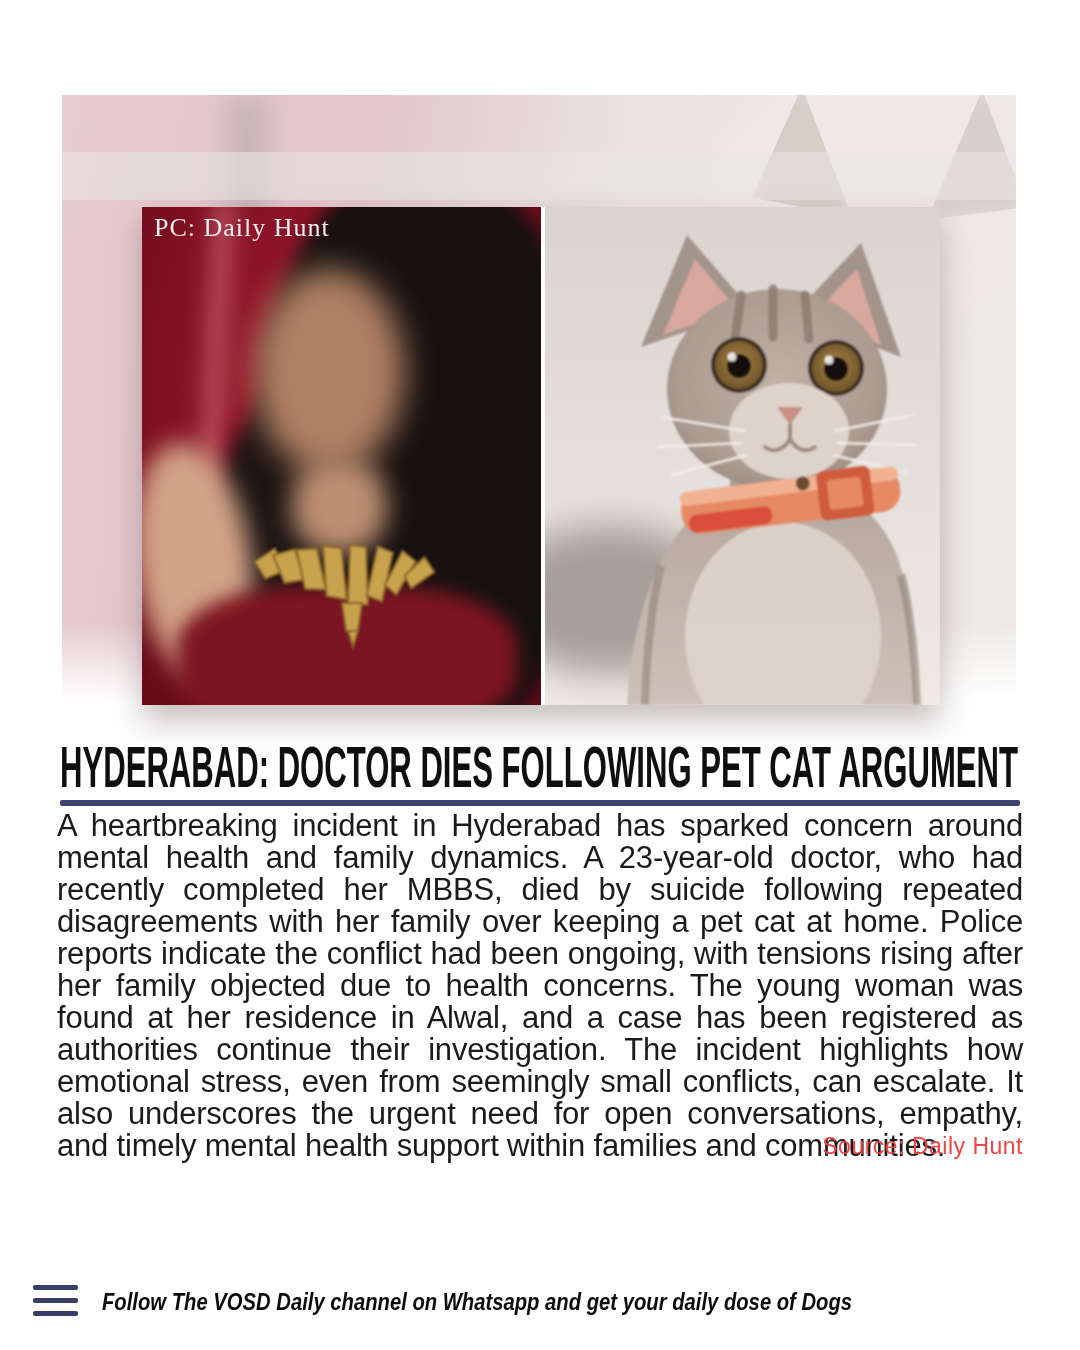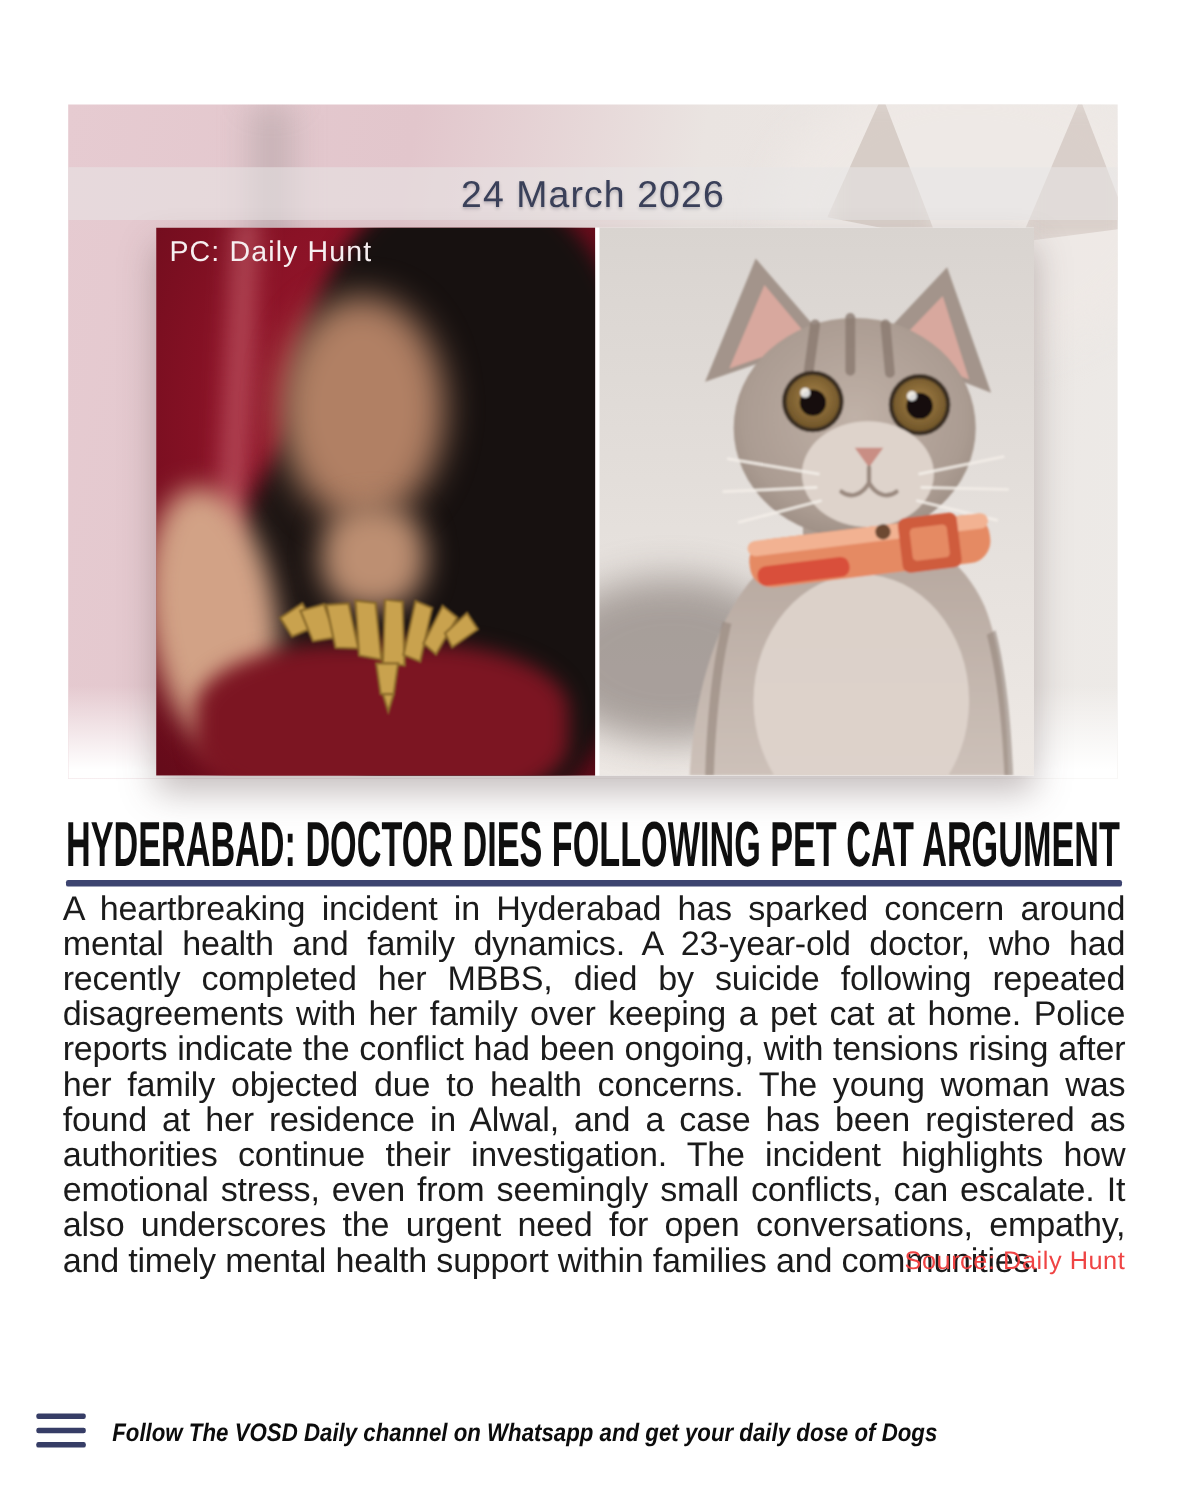--- a/index.html
+++ b/index.html
@@ -26,21 +26,21 @@
   
   .masthead{position:absolute;left:263px;top:88px;width:542px;height:62px;background:#ffffff;z-index:6;
     display:flex;align-items:center;justify-content:center;}
   .masthead .t{font-size:39px;font-weight:800;letter-spacing:.5px;color:#1f3d68;white-space:nowrap;}
   .masthead .t .accent{color:#4aa7e3;}
   .date-line{position:absolute;left:62px;top:158px;width:954px;text-align:center;z-index:5;
     font-size:34px;color:#3a4059;letter-spacing:1px;text-shadow:0 2px 3px rgba(40,40,60,.25);}
 
   
   .photos{position:absolute;left:142px;top:207px;width:798px;height:498px;display:flex;z-index:4;
-    background:#ffffff;box-shadow:0 16px 30px rgba(90,70,70,0.35);}
+    background:#ffffff;box-shadow:0 16px 30px rgba(90,70,70,0.35);font-family:Liberation Serif, serif;}
   .photo-left{position:relative;width:399px;height:498px;overflow:hidden;
     background:radial-gradient(ellipse at 45% 35%, #9c1930 0%, #8a1226 40%, #6d0c1c 78%, #5e0a18 100%);}
   .pl-streak{position:absolute;left:62px;top:-10px;width:24px;height:320px;background:rgba(225,130,140,.45);
     filter:blur(10px);transform:rotate(3deg);}
   .pl-hair{position:absolute;left:118px;top:-40px;width:330px;height:580px;border-radius:45%;
     background:#171110;filter:blur(9px);}
   .pl-hair2{position:absolute;left:70px;top:170px;width:120px;height:260px;border-radius:50%;
     background:#1d1513;filter:blur(10px);transform:rotate(18deg);}
   .pl-face{position:absolute;left:112px;top:62px;width:150px;height:205px;border-radius:50%;
     background:#b18064;filter:blur(16px);}
@@ -92,21 +92,20 @@
 
   <div class="collage-bg">
     <div class="bg-cat-head"></div>
     <div class="bg-ear-left"></div>
     <div class="bg-ear-right"></div>
     <div class="bg-streak"></div>
     <div class="date-band"></div>
     <div class="bottom-fade"></div>
   </div>
 
-  <div class="date-line">24 March 2026</div>
 
   <div class="photos">
     <div class="photo-left">
       <div class="pl-streak"></div>
       <div class="pl-hair"></div>
       <div class="pl-hair2"></div>
       <div class="pl-face"></div>
       <div class="pl-neck"></div>
       <div class="pl-hand"></div>
       <div class="pl-dress"></div>

